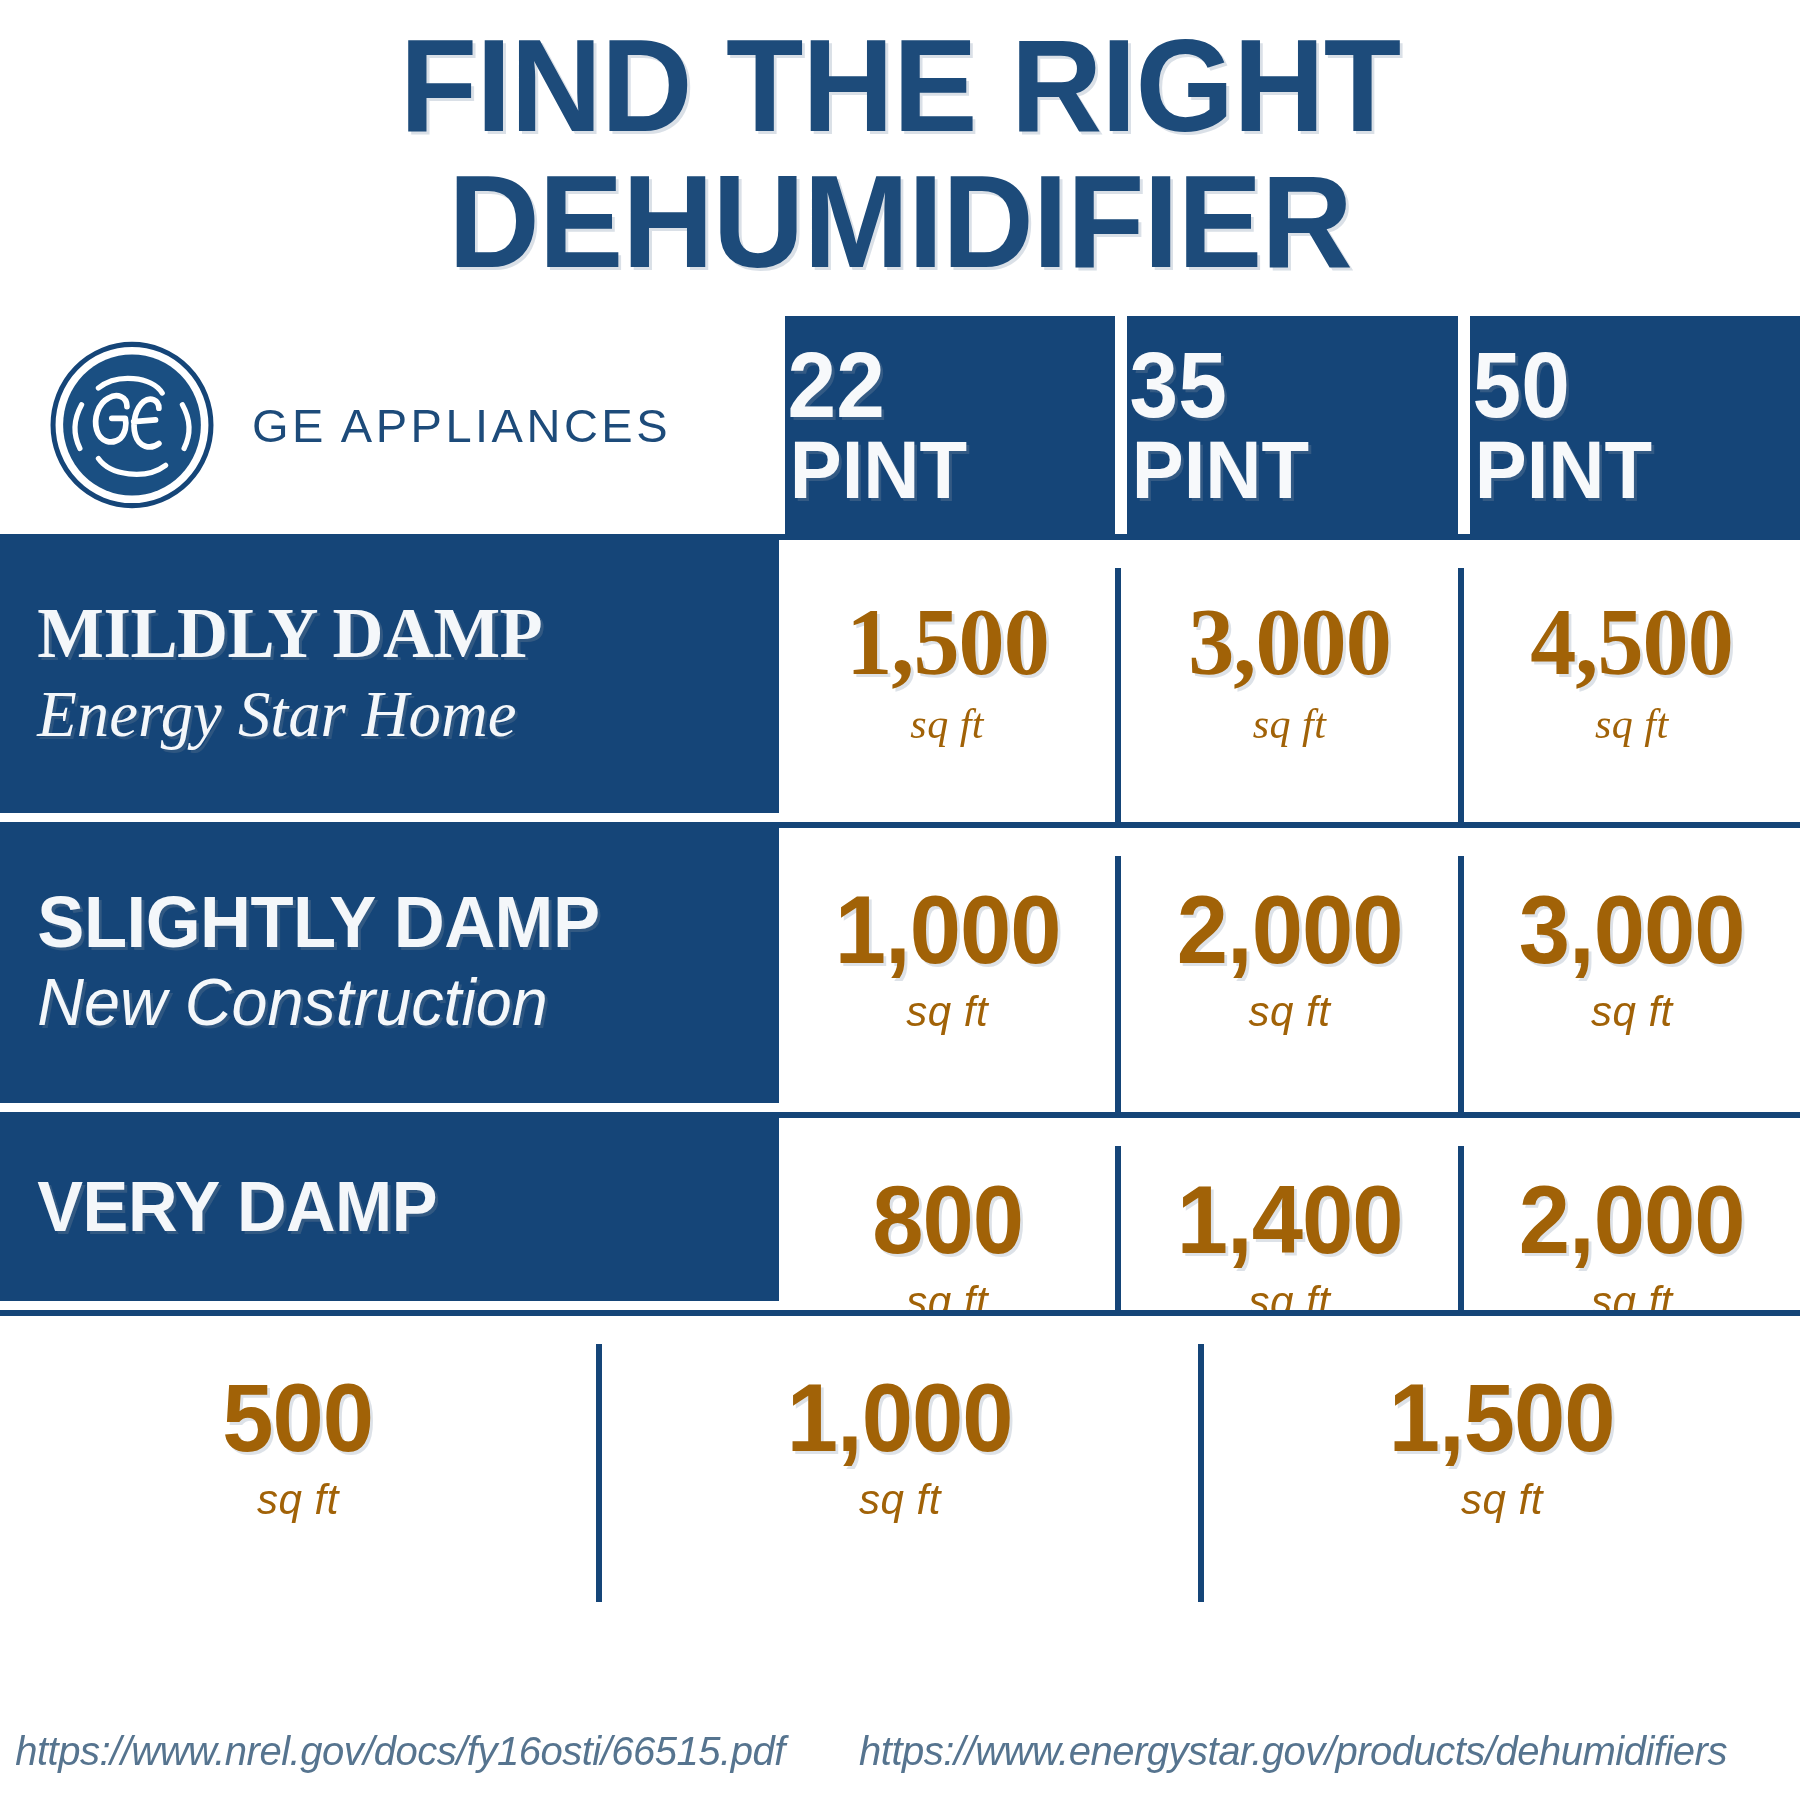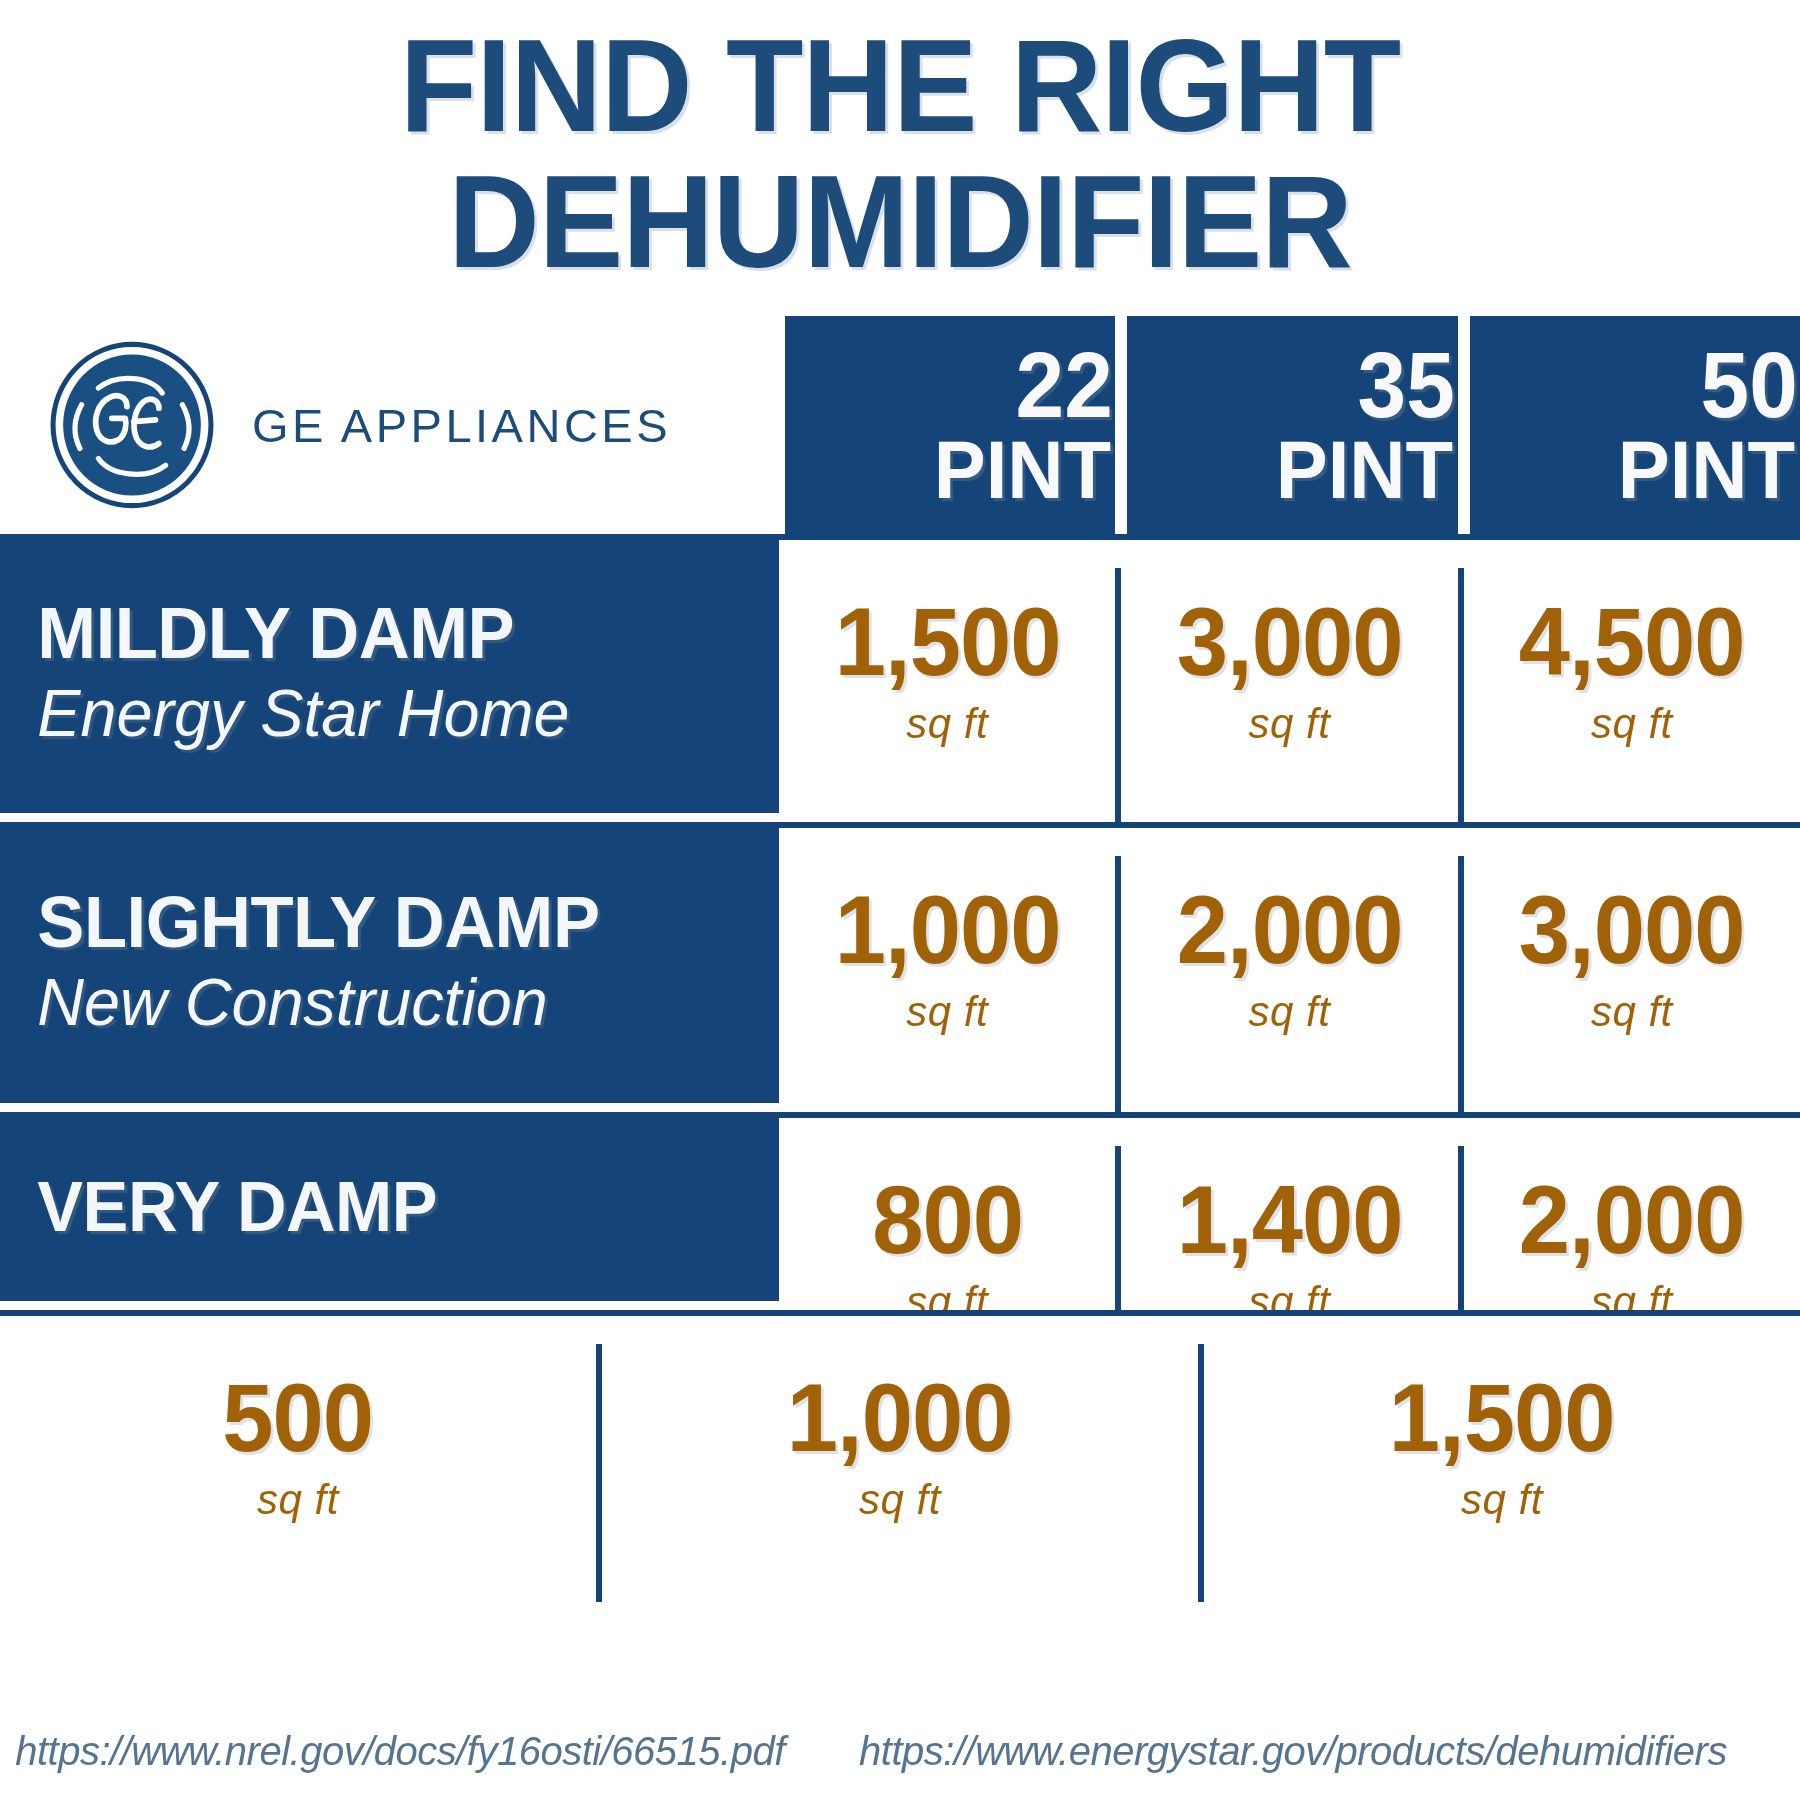--- a/index.html
+++ b/index.html
@@ -74,35 +74,35 @@
     display: flex;
     gap: 12px;
     padding-right: 0;
   }
   .head-cell {
     flex: 1;
     background: #154578;
     color: #f7f9fb;
     display: flex;
     flex-direction: column;
-    align-items: flex-end;
+    align-items: flex-start;
     justify-content: center;
     font-weight: bold;
     line-height: 0.97;
     text-shadow: 3px 3px 0 rgba(110,130,155,0.35);
   }
   .head-num { font-size: 92px; transform: scaleX(0.95); }
   .head-unit { font-size: 82px; transform: scaleX(0.95); }
 
   
   .data-row {
     display: flex;
     align-items: stretch;
   }
-  .r1 { height: 288px; }
+  .r1 { height: 288px; font-family: Liberation Serif, serif; }
   .r2 { height: 290px; }
   .r3 { height: 198px; }
   .r4 { height: 292px; }
 
   .label-cell {
     width: 779px;
     flex: 0 0 779px;
     background: #154578;
     color: #f4f7fa;
     box-sizing: border-box;

